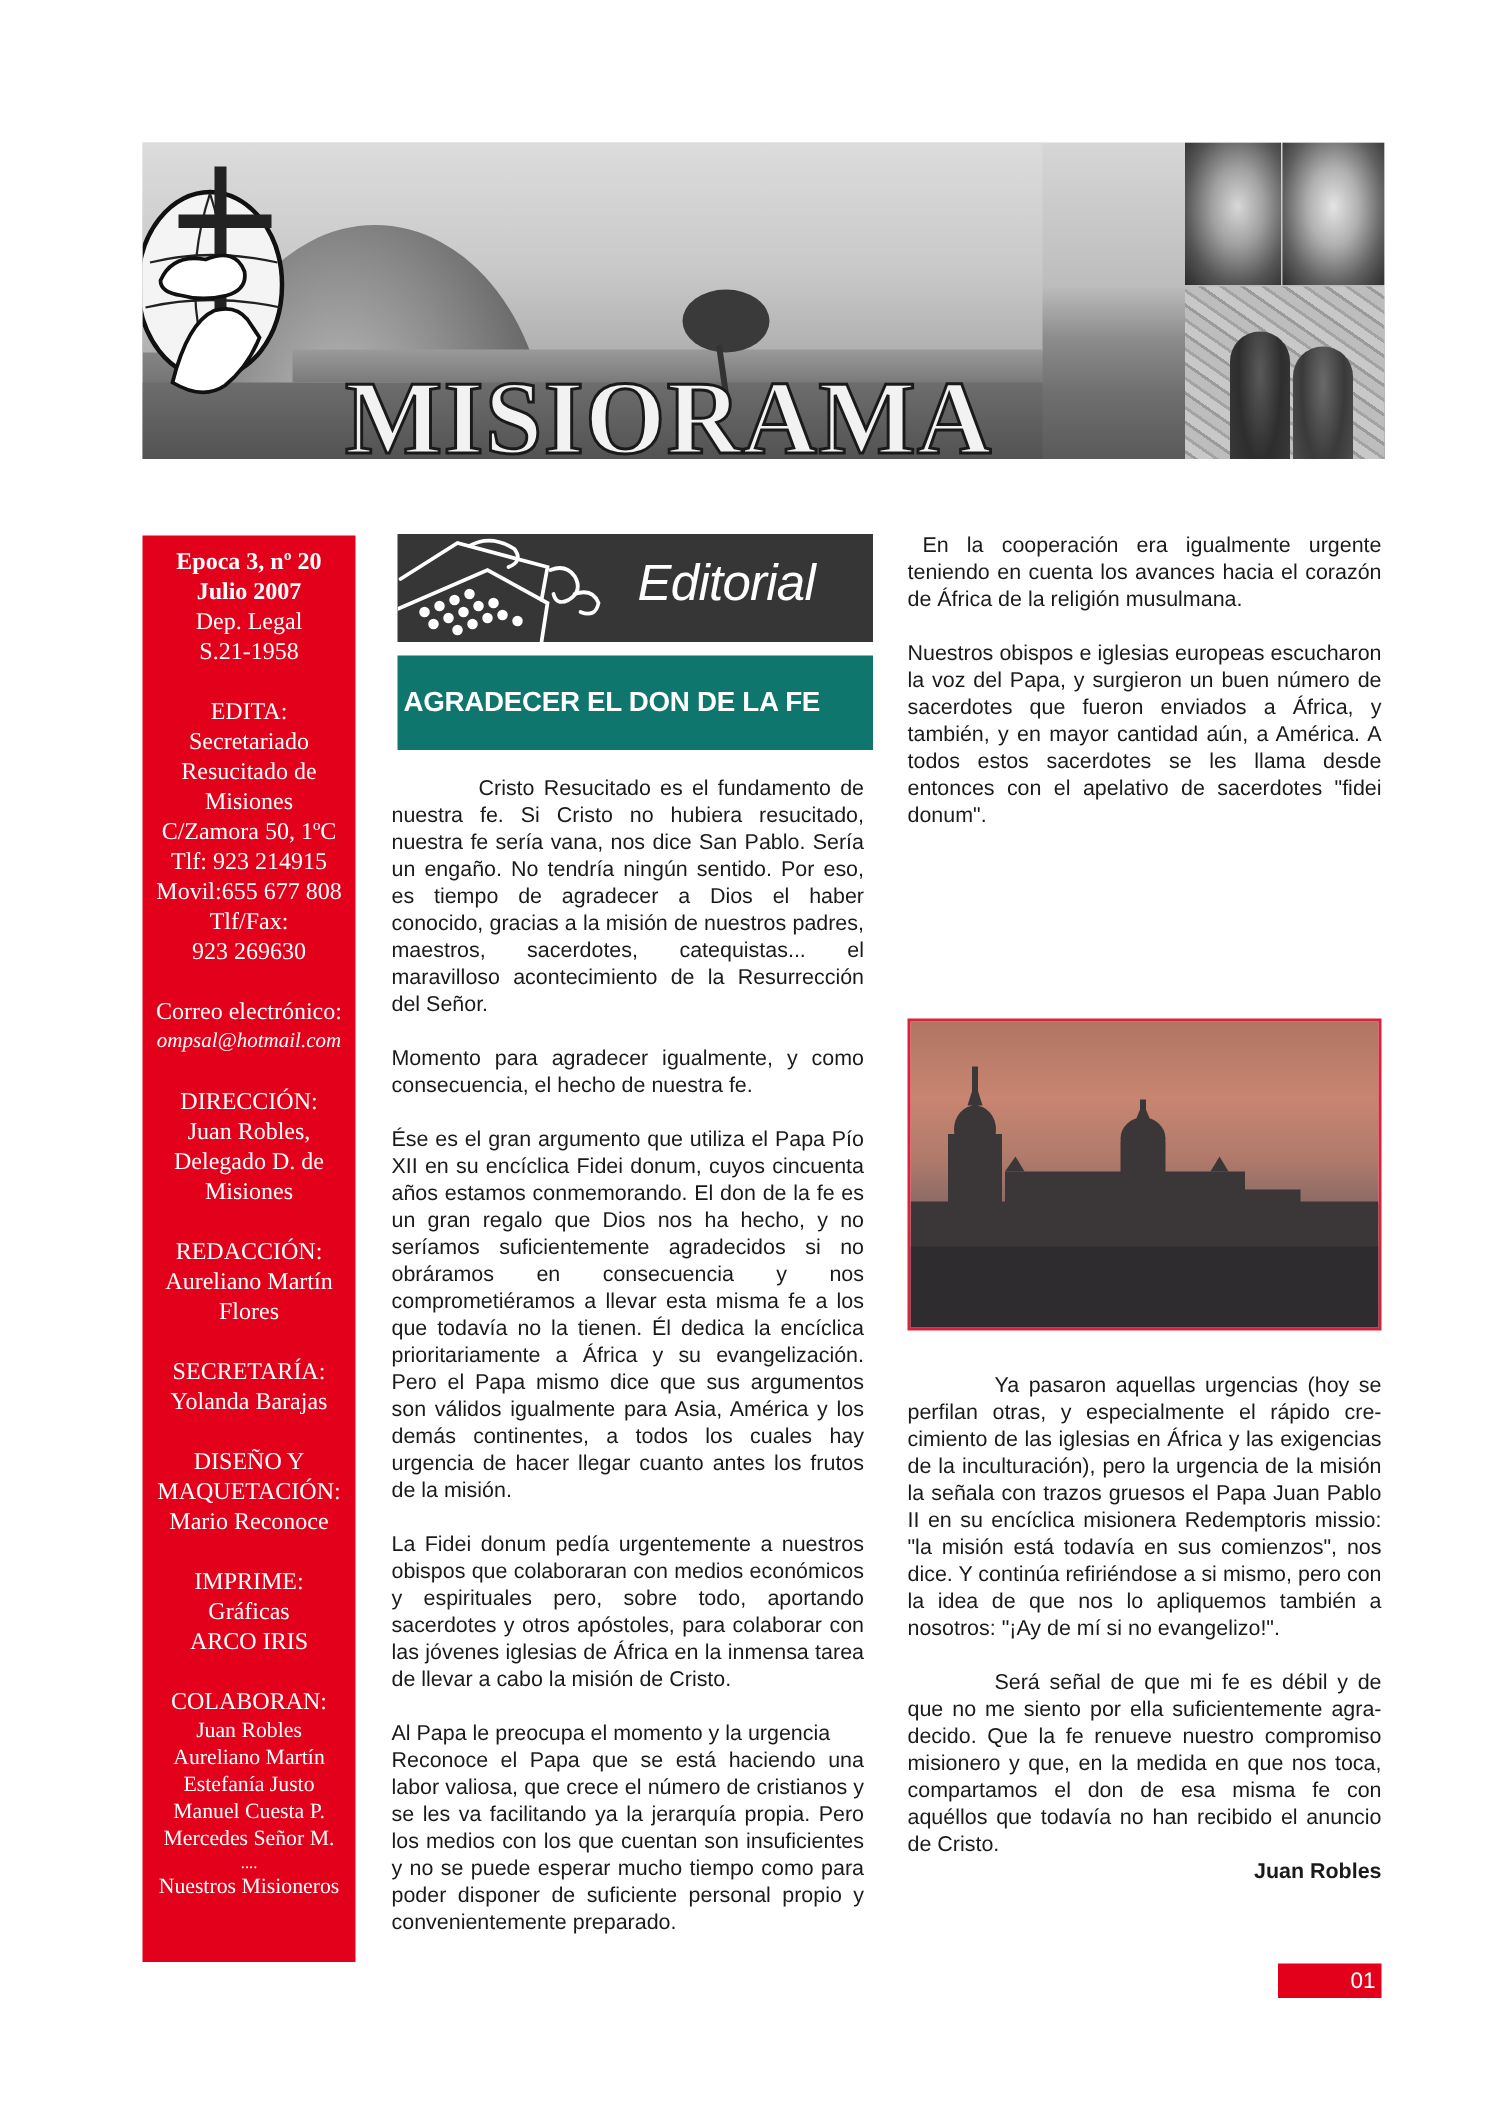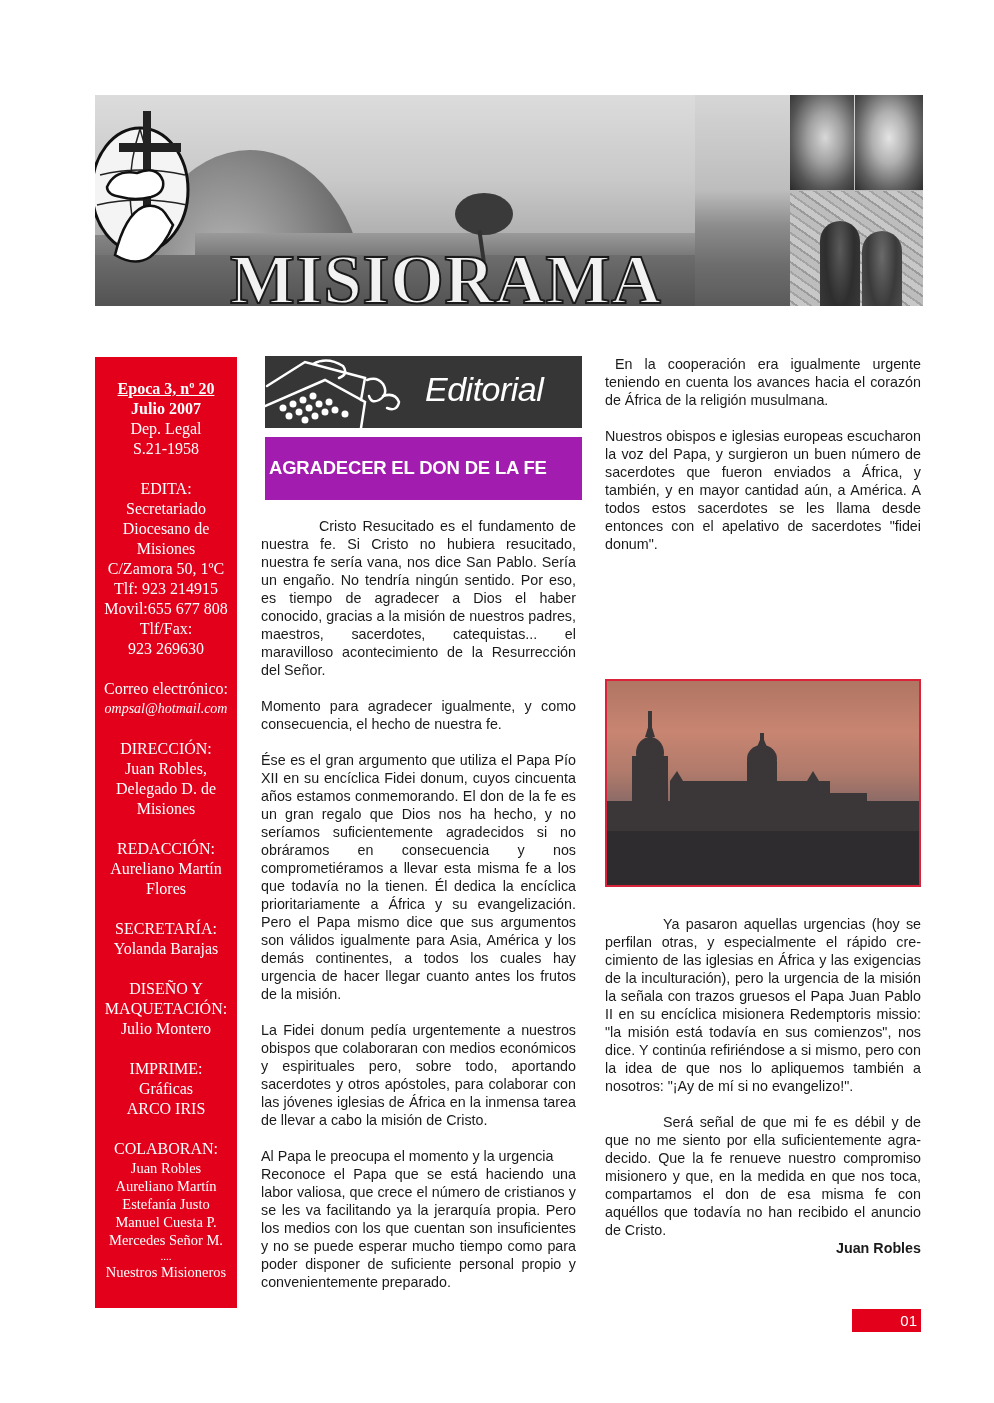--- a/index.html
+++ b/index.html
@@ -18,33 +18,33 @@
   .masthead .title { position: absolute; left: 135px; top: 150px; font-family: "Liberation Serif", serif; font-size: 70px; letter-spacing: 1px; color: #f2f2f2; -webkit-text-stroke: 2px #1a1a1a; font-weight: bold; line-height: 1; transform: scaleX(0.98); transform-origin: left top; }
   .masthead .photos { position: absolute; left: 695px; top: 0; width: 133px; height: 234px; }
   .photo-a { position: absolute; left: 0; top: 0; width: 64px; height: 95px; background: radial-gradient(ellipse at 55% 45%, #d8d8d8 0%, #a0a0a0 35%, #555 70%, #2a2a2a 100%); }
   .photo-b { position: absolute; left: 65px; top: 0; width: 68px; height: 95px; background: radial-gradient(ellipse at 50% 45%, #e4e4e4 0%, #b0b0b0 35%, #606060 70%, #2d2d2d 100%); }
   .photo-c { position: absolute; left: 0; top: 96px; width: 133px; height: 138px; background: repeating-linear-gradient(35deg, #bdbdbd 0 6px, #9a9a9a 6px 8px, #c8c8c8 8px 14px, #a3a3a3 14px 16px); }
   .photo-c .kid1 { position: absolute; left: 30px; top: 30px; width: 40px; height: 110px; border-radius: 20px 20px 4px 4px; background: radial-gradient(ellipse at 50% 25%, #5a5a5a 0%, #2e2e2e 50%, #3c3c3c 100%); }
   .photo-c .kid2 { position: absolute; left: 72px; top: 40px; width: 40px; height: 100px; border-radius: 20px 20px 4px 4px; background: radial-gradient(ellipse at 50% 25%, #6a6a6a 0%, #3a3a3a 50%, #555 100%); }
 
   
   .sidebar { position: absolute; left: 95px; top: 357px; width: 142px; height: 951px; background: #e2001a; color: #ffffff; font-family: "Liberation Serif", serif; text-align: center; font-size: 16px; line-height: 20px; }
-  .sidebar .issue { padding-top: 22px; text-decoration: underline; }
+  .sidebar .issue { padding-top: 8px; }
   .sidebar .bold { font-weight: bold; }
   .sidebar .gap { height: 20px; }
   .sidebar .email { font-style: italic; font-size: 14px; }
   .sidebar .small { font-size: 14.5px; line-height: 18px; }
   .sidebar .dots { font-size: 11px; line-height: 14px; }
 
   
   .editorial-banner { position: absolute; left: 265px; top: 356px; width: 317px; height: 72px; background: #363636; overflow: hidden; }
   .editorial-banner .typewriter { position: absolute; left: 0; top: 0; width: 140px; height: 72px; }
   .editorial-banner .label { position: absolute; left: 160px; top: 14px; font-family: Liberation Sans, sans-serif; font-style: italic; font-size: 34px; color: #ffffff; letter-spacing: -0.5px; }
 
-  .headline-bar { position: absolute; left: 265px; top: 437px; width: 317px; height: 63px; background: #a21caf; }
+  .headline-bar { position: absolute; left: 265px; top: 437px; width: 317px; height: 63px; background: #0f766e; }
   .headline-bar .headline { position: absolute; left: 4px; top: 20px; font-family: "Liberation Sans", sans-serif; font-weight: bold; font-size: 18.5px; color: #ffffff; white-space: nowrap; letter-spacing: -0.2px; }
 
   
   .col { position: absolute; font-family: "Liberation Sans", sans-serif; font-size: 14.3px; line-height: 18px; color: #1a1a1a; text-align: justify; hyphens: manual; }
   .col p { margin: 0 0 18px 0; }
   .col p.tight { margin-bottom: 0; }
   .col p.indent { text-indent: 58px; }
   .col p.indent-small { text-indent: 10px; }
   .col-left { left: 261px; top: 517px; width: 315px; }
   .col-right-top { left: 605px; top: 355px; width: 316px; }
@@ -90,21 +90,21 @@
 </div>
 
 <div class="sidebar">
   <div class="issue bold">Epoca 3, nº 20</div>
   <div class="bold">Julio 2007</div>
   <div>Dep. Legal</div>
   <div>S.21-1958</div>
   <div class="gap"></div>
   <div>EDITA:</div>
   <div>Secretariado</div>
-  <div>Diocesano de</div>
+  <div>Resucitado de</div>
   <div>Misiones</div>
   <div>C/Zamora 50, 1ºC</div>
   <div>Tlf: 923 214915</div>
   <div>Movil:655 677 808</div>
   <div>Tlf/Fax:</div>
   <div>923 269630</div>
   <div class="gap"></div>
   <div>Correo electrónico:</div>
   <div class="email">ompsal@hotmail.com</div>
   <div class="gap"></div>
@@ -115,21 +115,21 @@
   <div class="gap"></div>
   <div>REDACCIÓN:</div>
   <div>Aureliano Martín</div>
   <div>Flores</div>
   <div class="gap"></div>
   <div>SECRETARÍA:</div>
   <div>Yolanda Barajas</div>
   <div class="gap"></div>
   <div>DISEÑO Y</div>
   <div>MAQUETACIÓN:</div>
-  <div>Julio Montero</div>
+  <div>Mario Reconoce</div>
   <div class="gap"></div>
   <div>IMPRIME:</div>
   <div>Gráficas</div>
   <div>ARCO IRIS</div>
   <div class="gap"></div>
   <div>COLABORAN:</div>
   <div class="small">Juan Robles</div>
   <div class="small">Aureliano Martín</div>
   <div class="small">Estefanía Justo</div>
   <div class="small">Manuel Cuesta P.</div>

